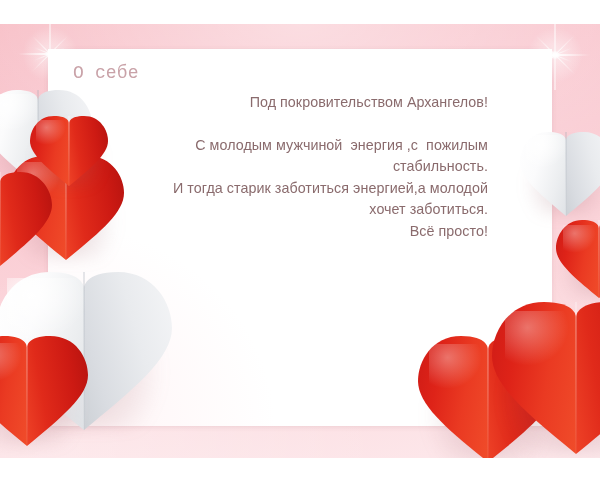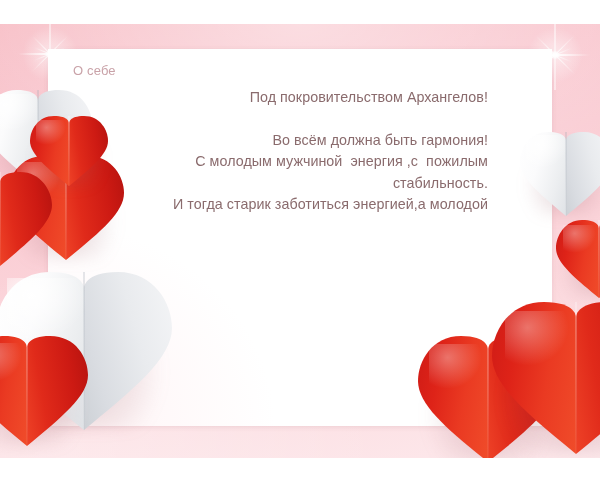--- a/index.html
+++ b/index.html
@@ -42,24 +42,25 @@
     pointer-events:none;
   }
 
   
   #text-block{
     position:absolute;
     left:73px; top:39px;
     width:415px;
   }
   #about-label{
-    font-size:13px;
+    font-size:18px;
     color:#c9a2a8;
     letter-spacing:.15px;
     margin-bottom:9px;
+    font-family:Liberation Mono, monospace;
   }
   .body-line{
     font-size:14.3px;
     line-height:21.5px;
     color:#8a6b6d;
     white-space:pre;
     letter-spacing:.05px;
     text-align:right;
   }
   .spacer-line{ height:21px; }
@@ -283,21 +284,22 @@
     <div class="core"></div>
   </div>
 
   <div id="text-block" style="z-index:30;">
     <div id="about-label">О себе</div>
 
     <div class="body-line">Под покровительством Архангелов!</div>
 
     <div class="spacer-line"></div>
 
-    <div class="body-line">Во всём должна быть гармония!</div>
     <div class="body-line">С молодым мужчиной  энергия ,с  пожилым</div>
     <div class="body-line">стабильность.</div>
 
 
     <div class="body-line">И тогда старик заботиться энергией,а молодой</div>
+    <div class="body-line">хочет заботиться.</div>
+    <div class="body-line">Всё просто!</div>
   </div>
 
 </div>
 
 </body></html>

